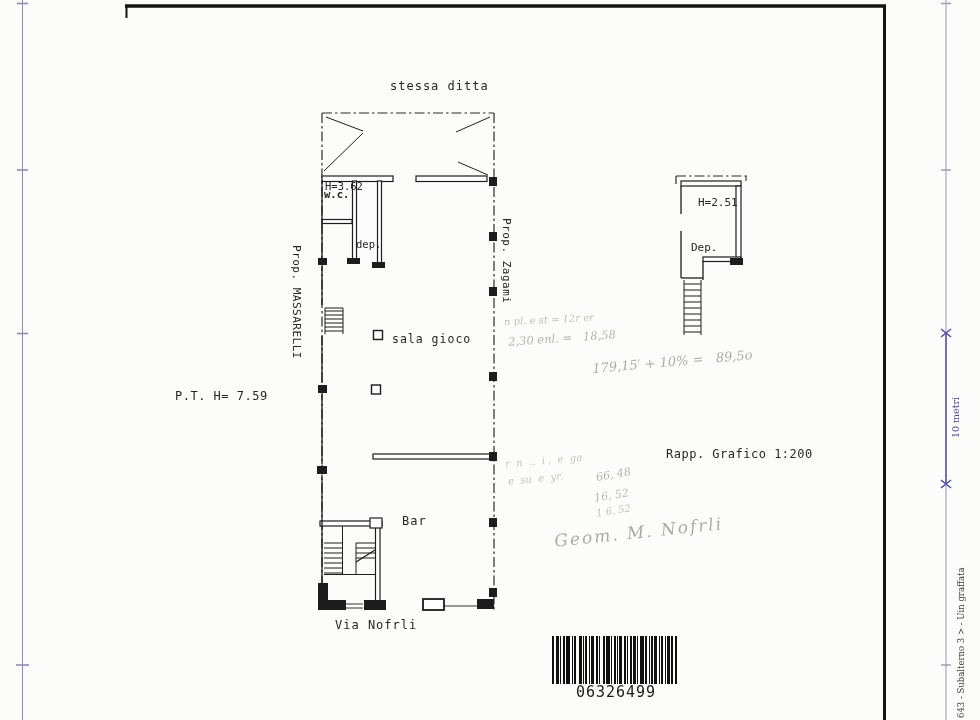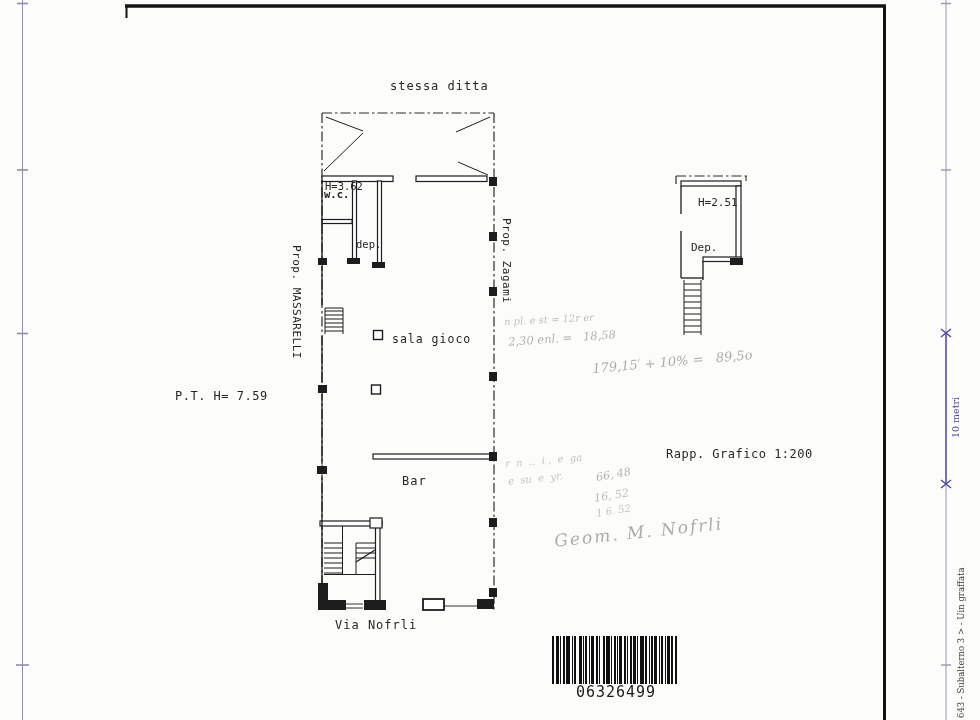--- a/index.html
+++ b/index.html
@@ -165,21 +165,21 @@
   <span class="lbl type rot90" style="left:513px;top:218px;font-size:11px;letter-spacing:0.5px;">Prop. Zagami</span>
 
   <span class="lbl type" style="left:325px;top:180px;font-size:10.5px;">H=3.62</span>
 
   <span class="lbl type" style="left:324px;top:188px;font-size:10.5px;font-weight:bold;">w.c.</span>
 
   <span class="lbl type" style="left:356px;top:238px;font-size:10.5px;">dep.</span>
 
   <span class="lbl type" style="left:392px;top:332px;font-size:11.5px;letter-spacing:1px;">sala gioco</span>
 
-  <span class="lbl type" style="left:402px;top:474px;font-size:12px;letter-spacing:1px;">Bar</span>
+  <span class="lbl type" style="left:402px;top:514px;font-size:12px;letter-spacing:1px;">Bar</span>
 
   <span class="lbl type" style="left:335px;top:618px;font-size:12px;letter-spacing:1px;">Via Nofrli</span>
 
   <span class="lbl type" style="left:698px;top:196px;font-size:11px;">H=2.51</span>
 
   <span class="lbl type" style="left:691px;top:241px;font-size:11px;">Dep.</span>
 
   <span class="lbl type" style="left:654px;top:447px;font-size:12px;letter-spacing:0.5px;margin-left:12px;">Rapp. Grafico 1:200</span>
 
   <span class="lbl edge-blue rotm90" style="left:950px;top:438px;font-size:9.5px;">10 metri</span>

